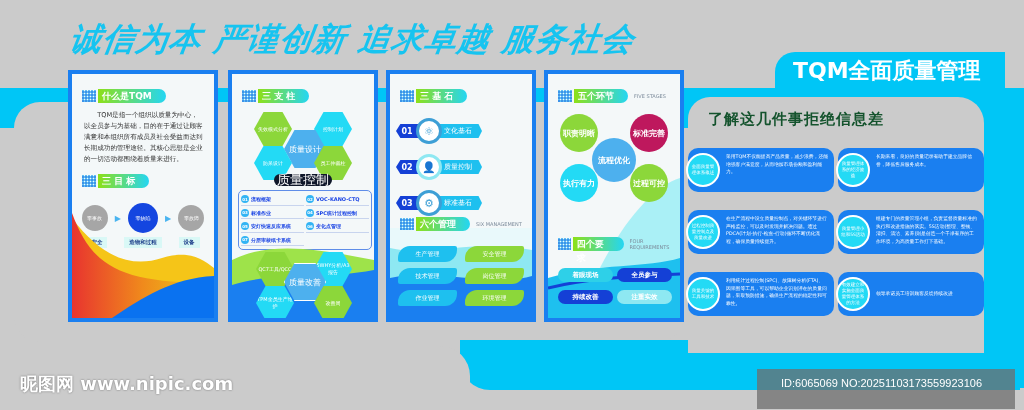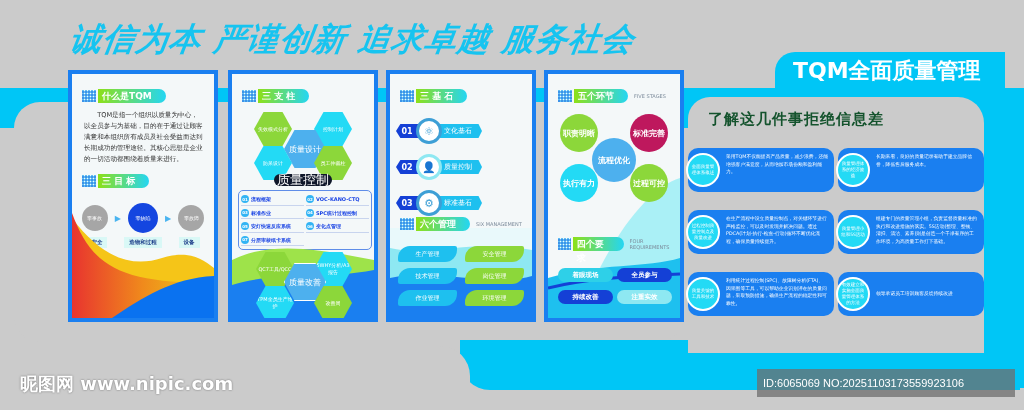--- a/index.html
+++ b/index.html
@@ -37,21 +37,21 @@
 .stage{position:absolute;border-radius:50%;display:flex;align-items:center;justify-content:center;text-align:center;color:#fff;font-size:8px;line-height:11px;font-weight:bold}
 .req-grid{position:absolute;left:10px;right:8px;top:194px;display:grid;grid-template-columns:1fr 1fr;gap:8px 4px}
 .req{height:14px;border-radius:8px;color:#fff;font-size:6.5px;display:flex;align-items:center;justify-content:center;font-weight:bold}
 .req.l{background:#2ed0e8}.req.d{background:#1440d6}
 .tqm-title{position:absolute;left:775px;top:52px;width:230px;height:38px;background:#00c6f6;border-radius:20px 0 0 0;color:#fff;font-size:22px;font-weight:bold;padding-left:18px;line-height:38px}
 .right-panel{position:absolute;left:688px;top:97px;width:296px;height:256px;background:#cbcbcb;border-radius:22px 26px 0 0}
 .right-sub{position:absolute;left:708px;top:110px;color:#14532d;font-size:15px;font-weight:bold;letter-spacing:1px}
 .info{position:absolute;width:146px;height:44px;background:#1a7ff0;border-radius:10px;color:#fff;font-size:4.8px;line-height:7.5px;padding:5px 6px 0 38px}
 .info-circle{position:absolute;left:-2px;top:50%;transform:translateY(-50%);width:34px;height:34px;border-radius:50%;background:#23daf5;border:2px solid #fff;color:#fff;font-size:4.5px;line-height:6px;display:flex;align-items:center;justify-content:center;text-align:center;padding:2px}
 .watermark{position:absolute;left:20px;top:372px;color:#fff;font-size:18px;font-weight:bold;text-shadow:0 0 2px #666}
-.id-box{position:absolute;left:757px;top:369px;width:258px;height:28px;background:rgba(110,110,110,.75);color:#fff;font-size:11px;line-height:28px;padding-left:6px;font-family:"Liberation Sans Narrow","Liberation Sans",sans-serif}
+.id-box{position:absolute;left:757px;top:369px;width:258px;height:40px;background:rgba(110,110,110,.75);color:#fff;font-size:11px;line-height:28px;padding-left:24px;font-family:"Liberation Sans Narrow","Liberation Sans",sans-serif}
 </style>
 </head>
 <body>
 
 <div class="slogan">诚信为本 严谨创新 追求卓越 服务社会</div>
 
 <div class="frame-band" style="left:0;top:88px;width:1000px;height:40px;border-radius:0 0 0 0"></div>
 <div class="frame-inner" style="left:14px;top:102px;width:670px;height:240px;border-radius:26px"></div>
 <div class="frame-band" style="left:978px;top:88px;width:46px;height:300px"></div>
 <div class="frame-band" style="left:460px;top:340px;width:560px;height:50px;border-radius:0 0 0 30px"></div>

